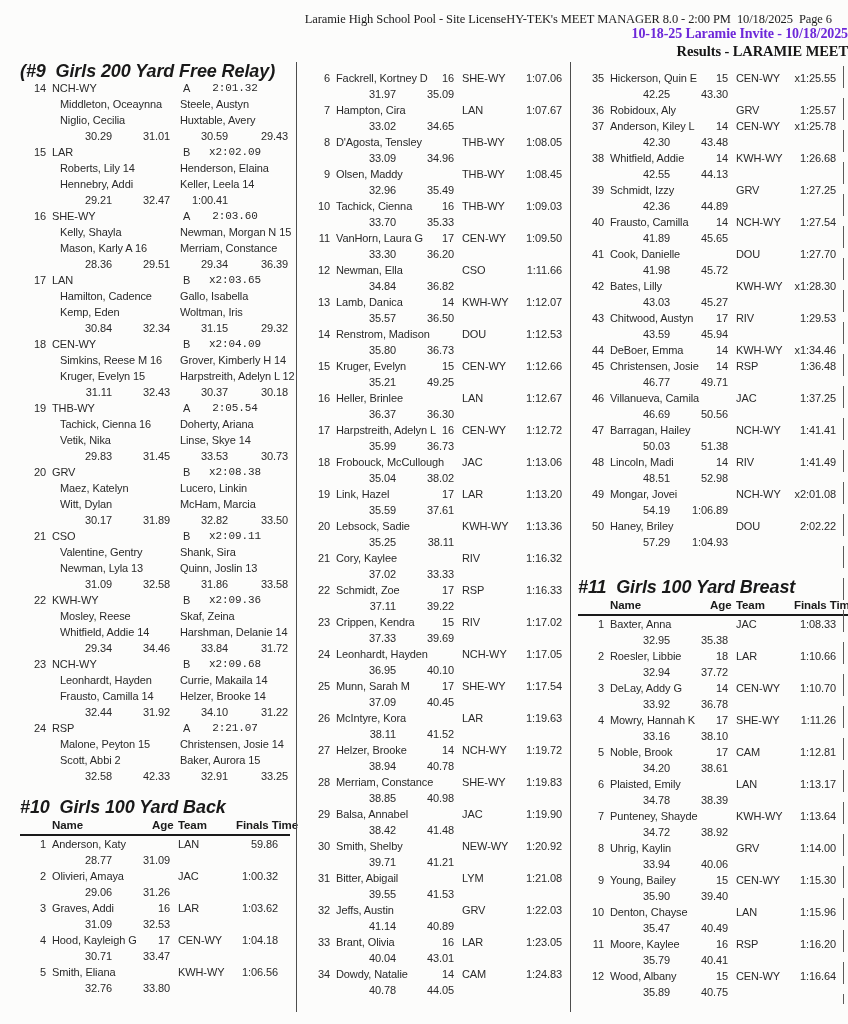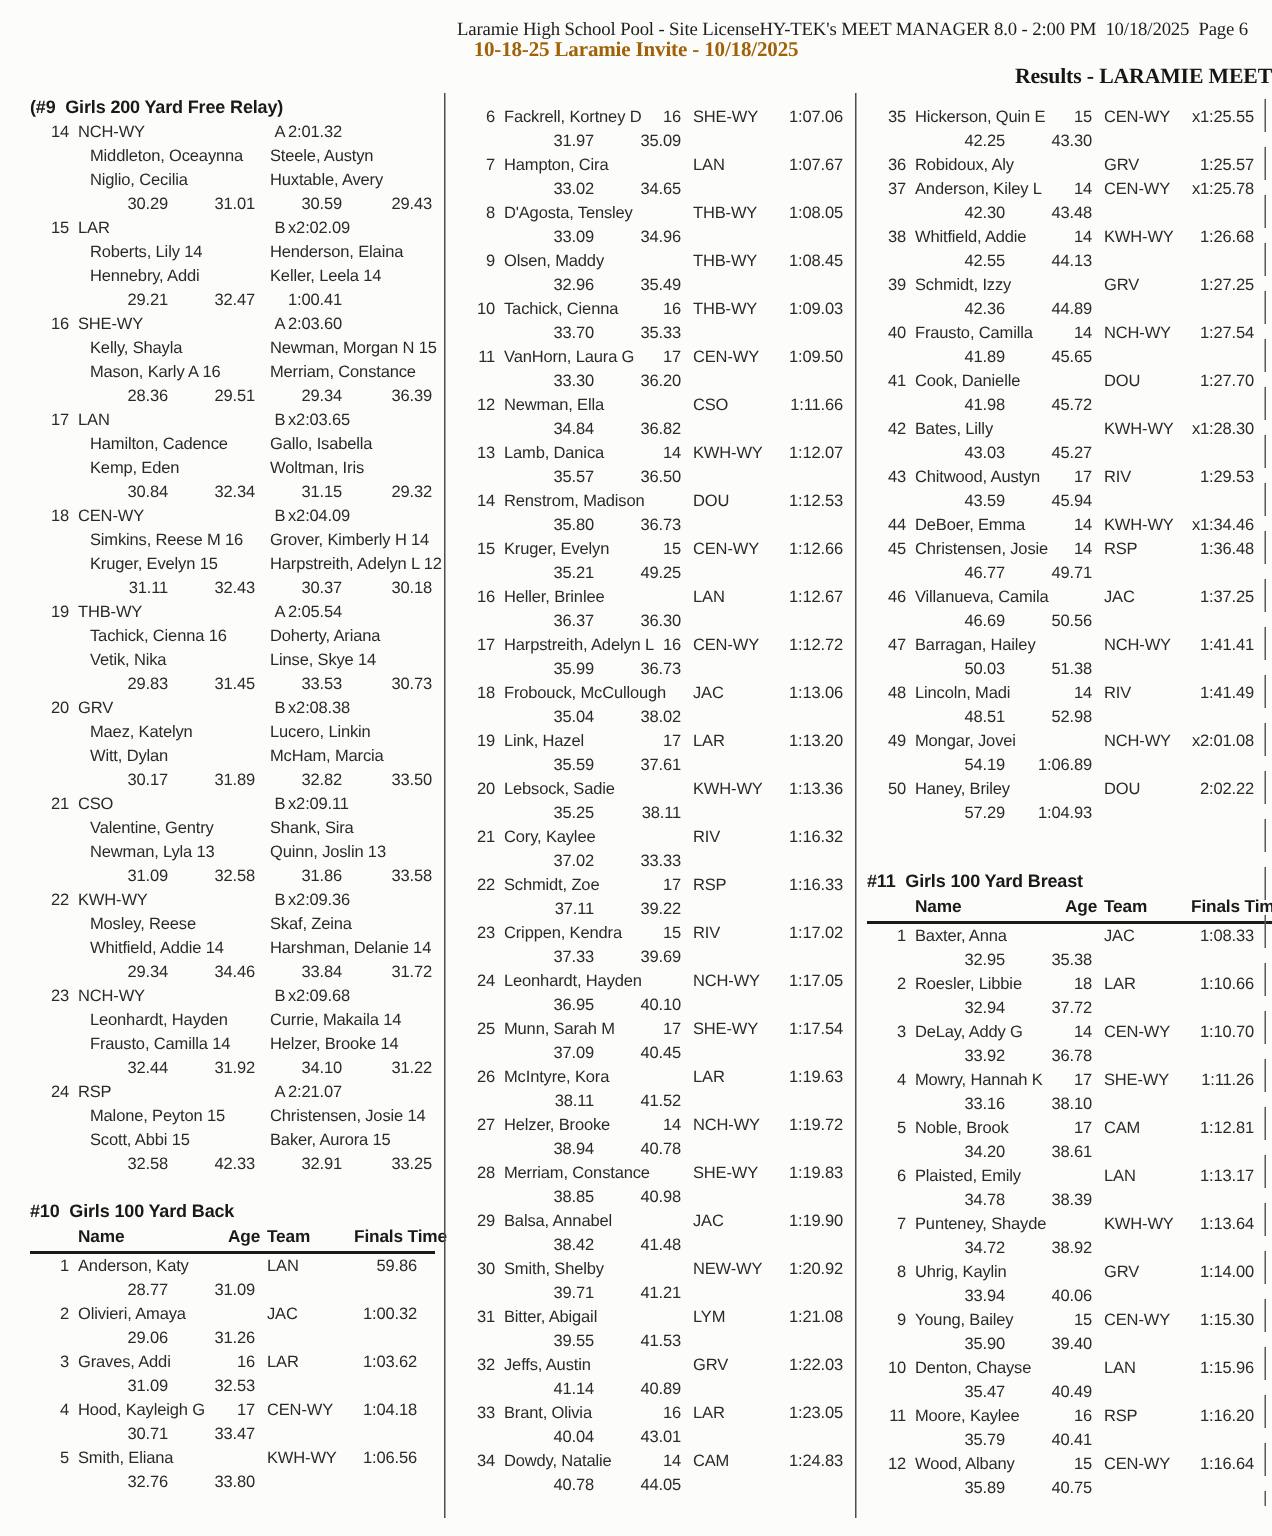--- a/index.html
+++ b/index.html
@@ -1,37 +1,37 @@
 <!DOCTYPE html>
 <html><head>
 <meta charset="utf-8">
 <style>
   html,body{margin:0;padding:0;background:#e9e9e9;}
   .page{position:relative;width:848px;height:1024px;background:#fcfcfb;overflow:hidden;
         font-family:"Liberation Sans",sans-serif;font-size:11px;color:#2a2a2a;letter-spacing:-0.1px;}
   
   .topbar{position:absolute;top:12px;left:27px;right:16px;display:flex;justify-content:flex-end;
           font-family:"Liberation Serif",serif;font-size:12.5px;color:#1d1d1d;white-space:pre;}
-  .title{position:absolute;top:26px;left:0;width:100%;text-align:center;
-         font-family:"Liberation Serif",serif;font-weight:bold;font-size:14px;color:#a16207;white-space:pre;}
+  .title{position:absolute;top:26px;left:0;width:100%;text-align:right;
+         font-family:"Liberation Serif",serif;font-weight:bold;font-size:14px;color:#6d28d9;white-space:pre;}
   .subtitle{position:absolute;top:43px;left:0;width:100%;text-align:right;
             font-family:"Liberation Serif",serif;font-weight:bold;font-size:14.5px;color:#161616;white-space:pre;}
   
   .col{position:absolute;top:62px;width:258px;}
   .col-left{left:20px;}
   .col-mid{left:304px;}
   .col-right{left:578px;}
   .pad8{padding-top:8px;}
   
   .vsep{position:absolute;top:62px;height:950px;width:1px;background:#4d4d4d;}
   .v1{left:296px;} .v2{left:570px;}
   .vdash{position:absolute;top:66px;height:938px;width:1px;left:843px;
          background:repeating-linear-gradient(to bottom,#5a5a5a 0 22px,transparent 22px 32px);}
   
-  .event-heading{font-weight:bold;font-size:12px;color:#191919;height:18px;line-height:18px;white-space:pre;}
+  .event-heading{font-weight:bold;font-size:18px;color:#191919;height:18px;line-height:18px;white-space:pre;font-style:italic;}
   .mt{margin-top:14px;}
   .mt2{margin-top:28px;}
   
   .thead{display:grid;grid-template-columns:26px 106px 18px 66px 1fr;font-weight:bold;font-size:11.5px;
          color:#1a1a1a;height:20px;line-height:18px;position:relative;white-space:nowrap;}
   .thead::after{content:"";position:absolute;left:0;right:-12px;bottom:0;border-bottom:2px solid #1a1a1a;}
   .h-name{grid-column:2;padding-left:6px;}
   .h-age{grid-column:3;text-align:right;}
   .h-team{grid-column:4;padding-left:8px;}
   .h-finals{grid-column:5;text-align:right;}
@@ -42,21 +42,21 @@
   .c-place{text-align:right;}
   .c-name{padding-left:6px;}
   .c-age{text-align:right;}
   .c-team{padding-left:8px;}
   .c-finals{text-align:right;}
   .rsplits{display:grid;grid-template-columns:92px 58px 58px 60px;}
   .rsplits .s{text-align:right;}
   
   .relay-main{display:grid;grid-template-columns:26px 137px 1fr 86px;}
   .relay-team{padding-left:6px;}
-  .relay-time{text-align:left;}
+  .relay-time{text-align:center;font-family:Liberation Mono, monospace;}
   .relay-swimmers{display:grid;grid-template-columns:120px 1fr;padding-left:40px;}
 </style>
 </head>
 <body>
 
 <div class="page">
 
   <header class="topbar">
     <span>Laramie High School Pool - Site License</span>
     <span>HY-TEK's MEET MANAGER 8.0 - 2:00 PM  10/18/2025  Page 6</span>
@@ -291,21 +291,21 @@
             <span class="c-place">24</span>
             <span class="relay-team">RSP</span>
             <span class="relay-letter">A</span>
             <span class="relay-time">2:21.07</span>
           </div>
           <div class="line relay-swimmers">
             <span class="sw">Malone, Peyton 15</span>
             <span class="sw">Christensen, Josie 14</span>
           </div>
           <div class="line relay-swimmers">
-            <span class="sw">Scott, Abbi 15</span>
+            <span class="sw">Scott, Abbi 2</span>
             <span class="sw">Baker, Aurora 15</span>
           </div>
           <div class="line rsplits">
             <span class="s">32.58</span>
             <span class="s">42.33</span>
             <span class="s">32.91</span>
             <span class="s">33.25</span>
           </div>
         </div>
       </div>

